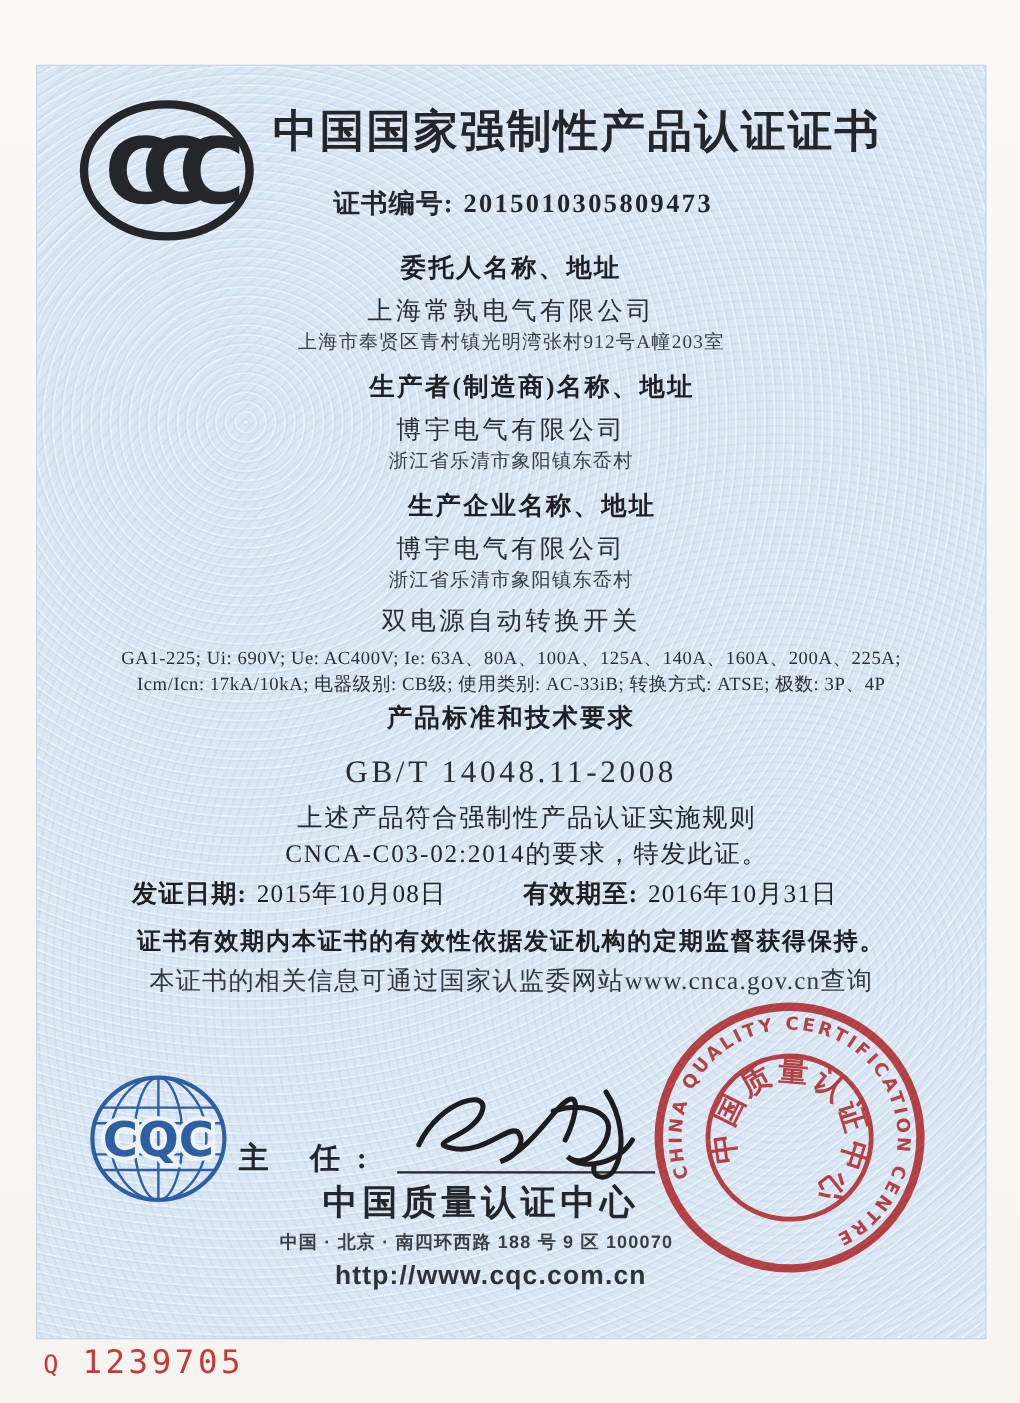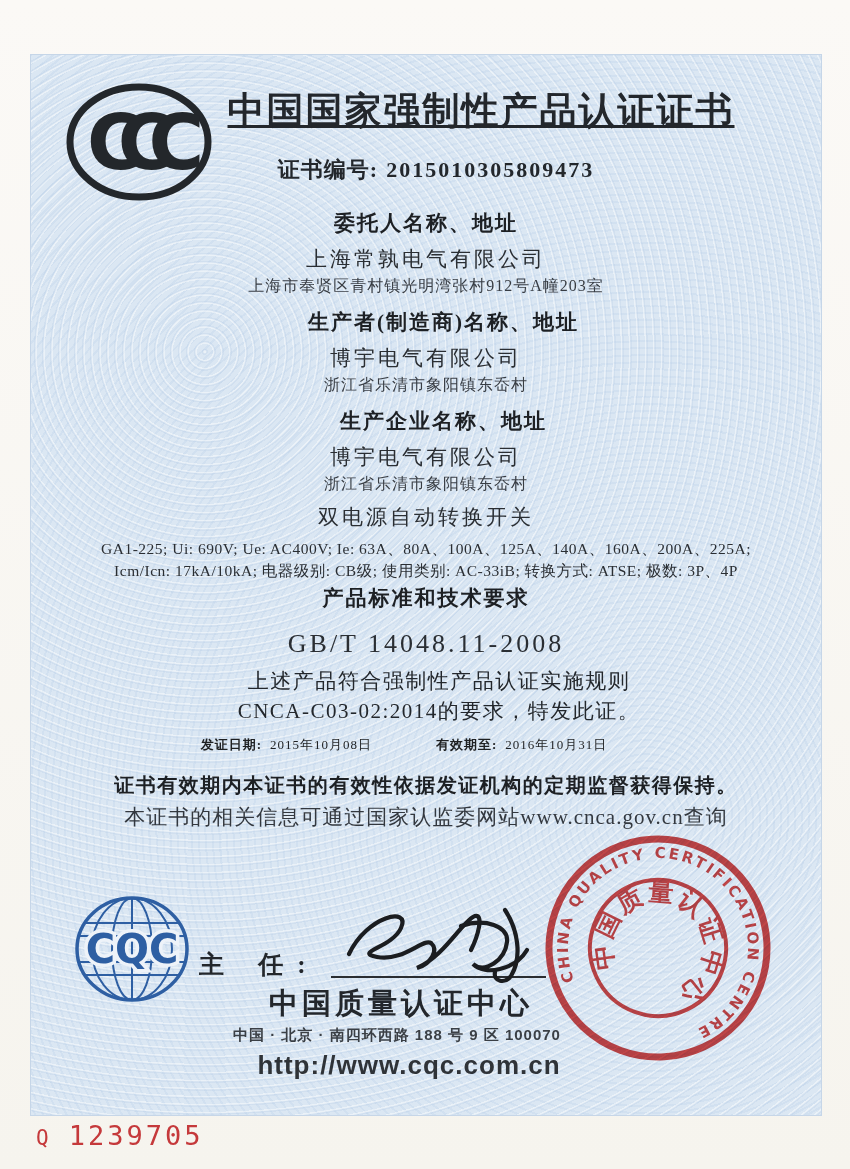--- a/index.html
+++ b/index.html
@@ -23,54 +23,54 @@
     border:1px solid #c6d6e8;
     text-align:center;
     overflow:visible;
   }
 
   
   .hdr { position:relative; padding-top:32px; }
   .ccc-logo { position:absolute; left:32px; top:26px; width:152px; height:122px; }
   .title{
     margin-left:150px; width:600px;
-    font-size:37px; font-weight:bold; letter-spacing:2px; line-height:48px; color:#23272c;text-decoration:underline;
+    font-size:37px; font-weight:bold; letter-spacing:2px; line-height:48px; color:#23272c;
   }
   .cert-no{ margin-top:20px; font-size:22px; line-height:30px; letter-spacing:1px; font-weight:600; color:#23272c;padding-left:20px;}
   .cert-no .num{ font-weight:600; padding-left:8px; letter-spacing:2px;}
 
   
   .sec-h { font-size:21px; font-weight:bold; line-height:28px; letter-spacing:2px; color:#1d2024;}
   .mt-first{ margin-top:24px; }
   .mt-sec{ margin-top:11px;padding-left:35px; }
   .sec-name{ margin-top:8px; font-size:21px; line-height:28px; letter-spacing:3px; color:#2a2e33;}
   .sec-addr{ margin-top:2px; font-size:16px; line-height:22px; letter-spacing:1px; color:#383d44;}
   .spec{
     margin:7px auto 0; width:660px; font-size:15.5px; line-height:22px; letter-spacing:0.5px; color:#2a2e33;
   }
   .standard-val{ margin-top:18px; font-size:26px; line-height:28px; letter-spacing:3px; color:#2a2e33;}
   .statement{ margin-top:8px; font-size:21px; line-height:30px; letter-spacing:1.5px; color:#23272c;}
   .statement div{ line-height:30px;margin-left:26px; }
 
-  .dates{ margin-top:4px; display:flex; justify-content:center; gap:64px; font-size:13px; line-height:30px; padding-right:44px;}
+  .dates{ margin-top:4px; display:flex; justify-content:center; gap:64px; font-size:21px; line-height:30px; padding-right:44px;}
   .dates .lbl{ font-weight:bold; letter-spacing:1px;}
   .dates .val{ padding-left:8px; letter-spacing:1px;}
 
   .validity{ margin-top:11px; font-size:20px; font-weight:bold; line-height:28px; letter-spacing:1.5px; color:#1d2024;}
   .infonote{ margin-top:7px; font-size:21px; line-height:22px; letter-spacing:1px; color:#33383f;}
 
   
   .footer{ position:relative; margin-top:20px; height:232px; text-align:left;}
   .cqc-logo{ position:absolute; left:40px; top:44px; width:122px; height:114px;}
   .director{ position:absolute; left:168px; top:100px; font-size:25px; font-weight:bold; letter-spacing:14px; color:#23272c;}
   .sign-wrap{ position:absolute; left:300px; top:52px; width:215px; height:78px; border-bottom:2px solid #2a2d31;}
   .sign-wrap svg{ position:absolute; left:6px; bottom:-12px; }
   .org{ position:absolute; left:188px; top:136px; width:364px; text-align:center; font-size:29px; font-weight:bold; letter-spacing:4px; line-height:38px; color:#23272c;}
   .cqc-addr{ position:absolute; left:0; top:178px; width:724px; text-align:center; font-family:"Liberation Sans","DejaVu Sans",sans-serif; font-weight:bold; font-size:15px; letter-spacing:1px; color:#3a3f45;padding-left:8px;}
-  .cqc-url{ position:absolute; left:0; top:202px; width:724px; text-align:center; font-family:"Liberation Sans","DejaVu Sans",sans-serif; font-weight:bold; font-size:26px; letter-spacing:1px; color:#2f3338;padding-left:32px;}
+  .cqc-url{ position:absolute; left:0; top:202px; width:724px; text-align:center; font-family:"Liberation Sans","DejaVu Sans",sans-serif; font-weight:bold; font-size:22px; letter-spacing:1px; color:#2f3338;padding-left:32px;}
 
   .stamp{ position:absolute; left:505px; top:-22px; width:244px; height:244px; opacity:0.93; mix-blend-mode:multiply; z-index:5;}
 
   
   .serial{ position:absolute; left:36px; top:1120px; font-family:"DejaVu Sans Mono","Liberation Mono",monospace; color:#c5393b; display:flex; align-items:baseline; gap:20px;}
   .serial .pfx{ font-size:21px; }
   .serial .num{ font-size:27px; letter-spacing:3px; }
 </style>
 </head>
 <body>

